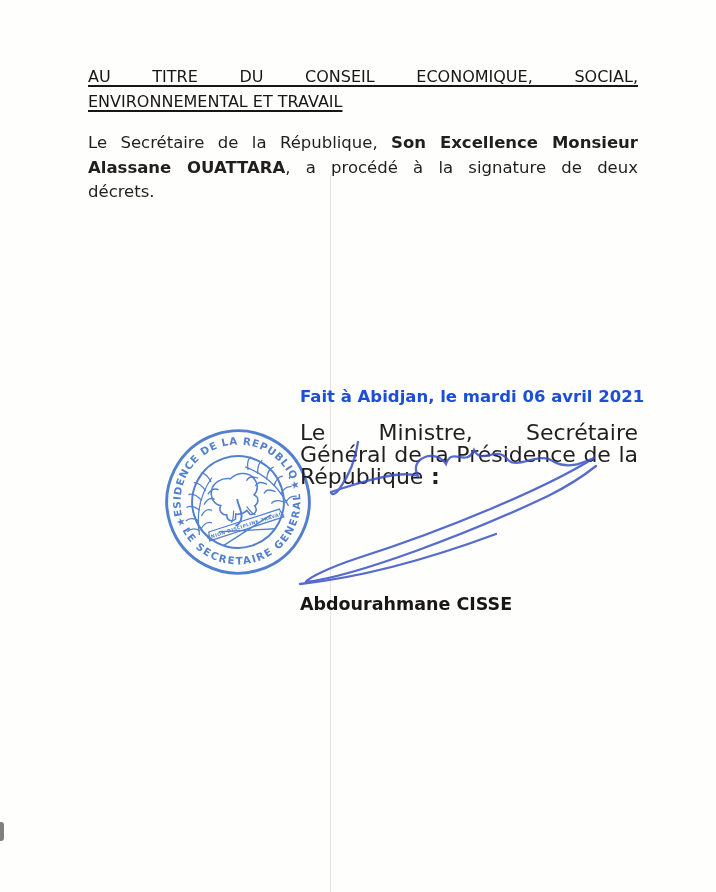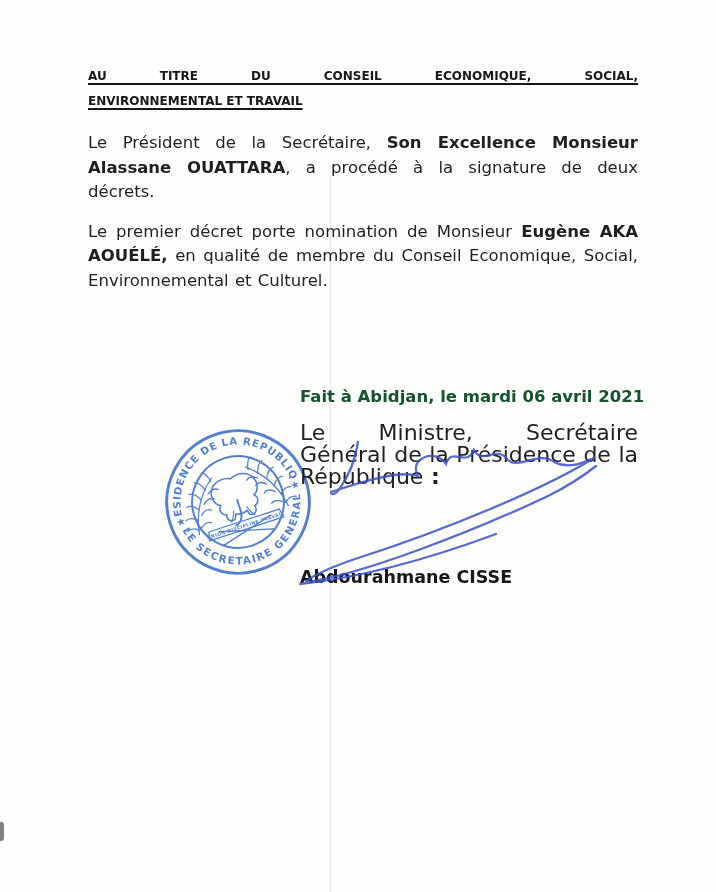--- a/index.html
+++ b/index.html
@@ -19,49 +19,49 @@
     position: absolute; left: 330px; top: 175px; width: 1px; height: 717px;
     background: rgba(120,120,125,0.18);
   }
   .scan-speck {
     position: absolute; left: 0; top: 822px; width: 4px; height: 19px;
     background: #3c3c3c; opacity: .65; border-radius: 0 3px 3px 0;
   }
   .content {
     position: absolute; left: 88px; top: 64px; width: 550px;
   }
-  .doc-title { font-weight: bold; font-size: 12px; line-height: 25px; color: #181617; margin-bottom: 17px; }
+  .doc-title { font-weight: normal; font-size: 16px; line-height: 25px; color: #181617; margin-bottom: 17px; }
   .doc-title .tl {
     text-decoration: underline;
     text-decoration-thickness: 2px;
     text-underline-offset: 3px;
   }
   .doc-title .tl1 { text-align: justify; text-align-last: justify; }
   .doc-title .tl2 { display: inline-block; }
   p.body-par {
     font-size: 16.5px; line-height: 24.5px; text-align: justify;
     margin-bottom: 15px; word-spacing: 1px;
   }
   p.body-par b { font-weight: bold; }
   .watermark {
     position: absolute; left: 103px; top: 365px;
     font-weight: bold; font-size: 24px; letter-spacing: 0px;
   }
   .right-block {
     position: absolute; left: 300px; top: 387px; width: 338px; z-index: 2;
   }
   .dateline {
-    font-weight: bold; font-size: 16.5px; white-space: nowrap; color: #14532d;
+    font-weight: bold; font-size: 16.5px; white-space: nowrap; color: #1d4ed8;
   }
   .minister {
     margin-top: 16px; font-size: 22px; line-height: 22px; text-align: justify;
   }
   .minister .colon { font-weight: bold; }
   .signatory {
-    margin-top: 79px; font-weight: bold; font-size: 17.5px; color: #181617;
+    margin-top: 106px; font-weight: bold; font-size: 17.5px; color: #181617;
     position: relative; z-index: 4; white-space: nowrap;
   }
   .stamp {
     position: absolute; left: 160px; top: 424px; width: 156px; height: 156px; z-index: 1;
   }
   .signature {
     position: absolute; left: 296px; top: 436px; width: 312px; height: 150px; z-index: 3;
   }
 </style>
 </head>
@@ -72,23 +72,22 @@
   <div class="scan-line"></div>
   <div class="scan-speck"></div>
 
   <div class="content">
 
     <div class="doc-title">
       <div class="tl tl1">AU TITRE DU CONSEIL ECONOMIQUE, SOCIAL,</div>
       <div><span class="tl tl2">ENVIRONNEMENTAL ET TRAVAIL</span></div>
     </div>
 
-    <p class="body-par"><span>Le Président de la Secrétaire, </span><b>Son Excellence Monsieur Alassane OUATTARA</b><span>, a procédé à la signature de deux décrets.</span></p>
+    <p class="body-par"><span>Le Secrétaire de la République, </span><b>Son Excellence Monsieur Alassane OUATTARA</b><span>, a procédé à la signature de deux décrets.</span></p>
 
-    <p class="body-par"><span>Le premier décret porte nomination de Monsieur </span><b>Eugène AKA AOUÉLÉ,</b><span> en qualité de membre du Conseil Economique, Social, Environnemental et Culturel.</span></p>
 
 
   </div>
 
 
   <div class="right-block">
     <div class="dateline">Fait à Abidjan, le mardi 06 avril 2021</div>
     <div class="minister"><span>Le Ministre, Secrétaire Général de la Présidence de la République</span><span class="colon"> :</span></div>
     <div class="signatory">Abdourahmane CISSE</div>
   </div>

